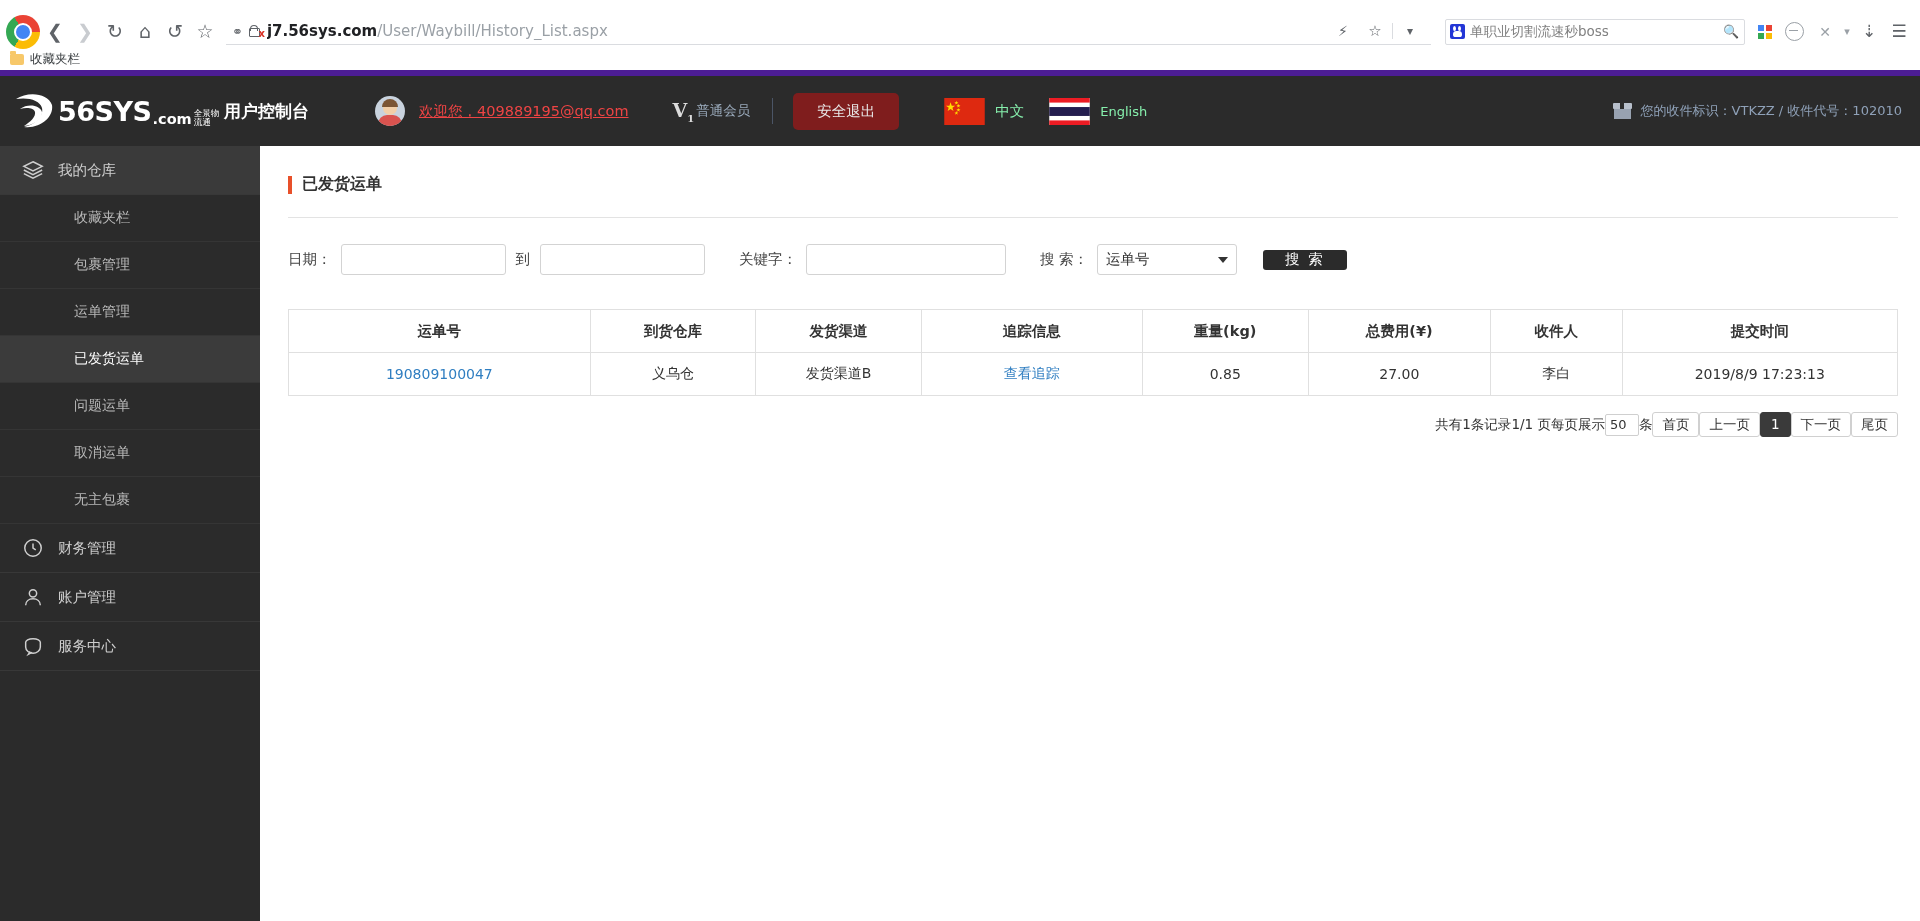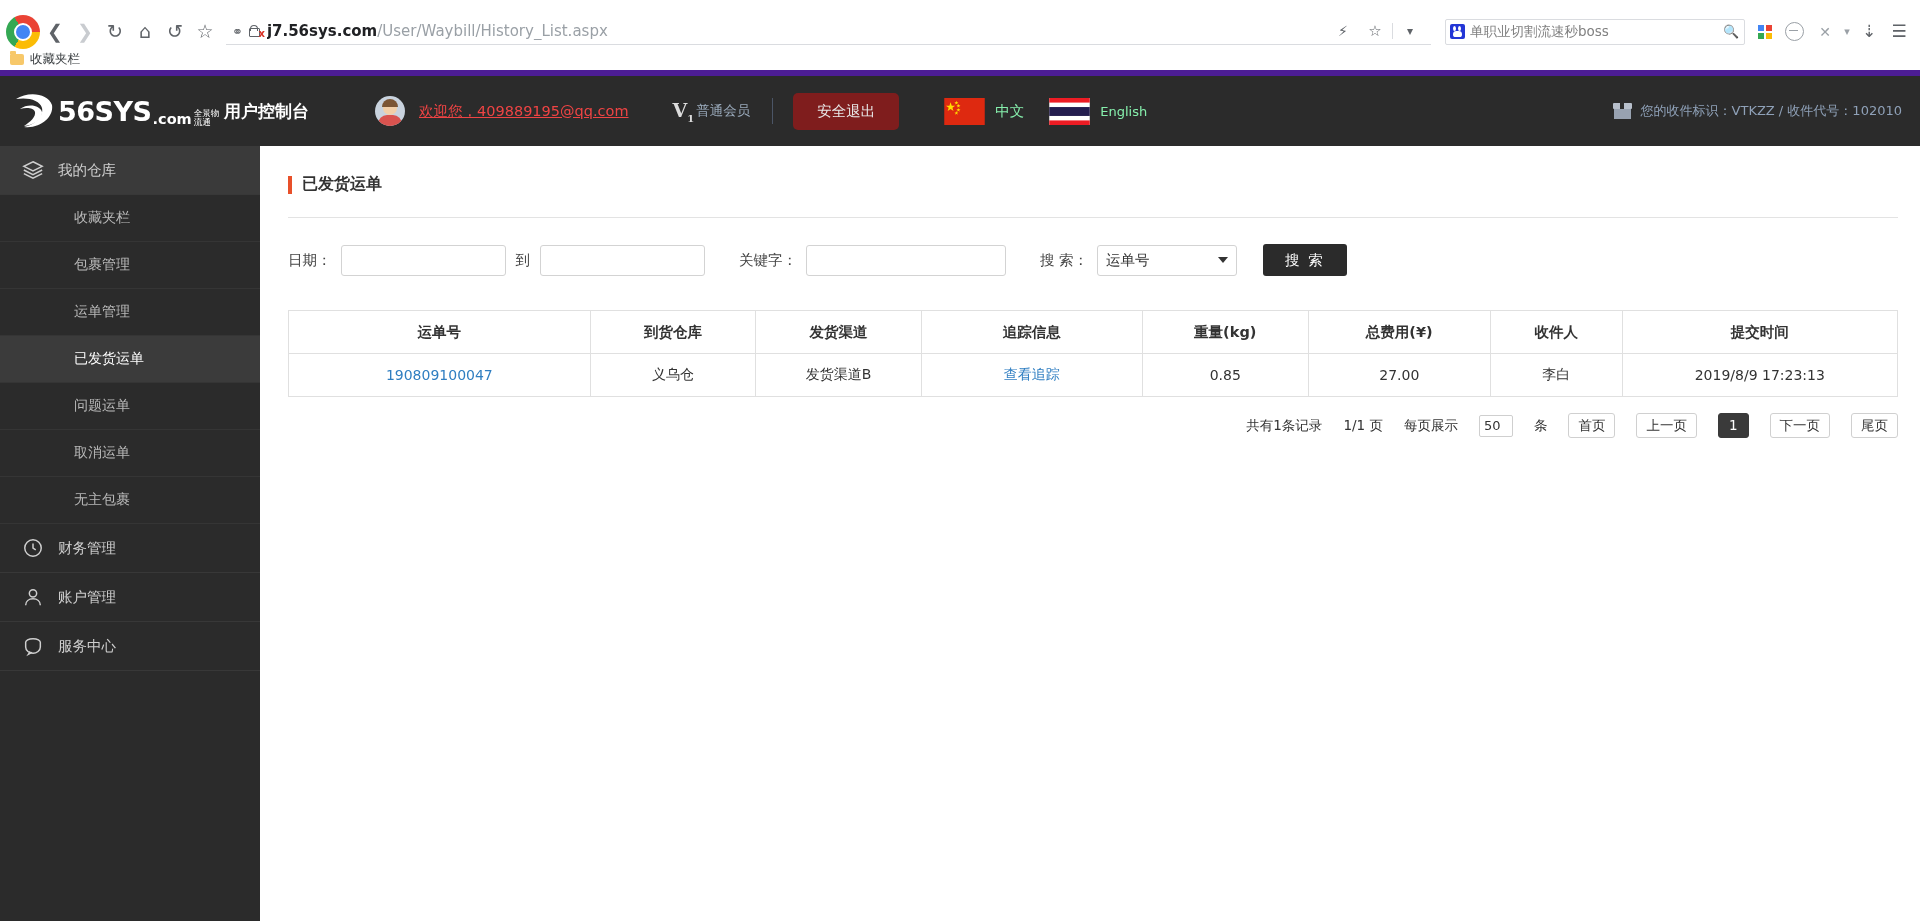--- a/index.html
+++ b/index.html
@@ -141,37 +141,37 @@
   .f-mid{margin:0 10px;color:#444;}
   .f-gap{width:34px;}
   .f-select{
     width:140px;height:31px;border:1px solid #d3d3d3;border-radius:3px;background:#fff;
     box-sizing:border-box;display:flex;align-items:center;padding:0 8px;font-size:14.5px;color:#333;
     position:relative;cursor:pointer;
   }
   .caret{margin-left:auto;width:0;height:0;border-left:5px solid transparent;border-right:5px solid transparent;border-top:6px solid #333;}
   .search-btn{
     margin-left:26px;background:#2b2b2b;color:#fff;border:none;border-radius:3px;
-    height:32px;padding:0 22px;font-size:14.5px;letter-spacing:2px;cursor:pointer;
+    height:20px;padding:0 22px;font-size:14.5px;letter-spacing:2px;cursor:pointer;
     font-family:"DejaVu Sans","Liberation Sans",sans-serif;
   }
 
   .table-wrap{margin:34px 22px 0 28px;}
   table.grid{width:100%;border-collapse:collapse;table-layout:fixed;}
   table.grid th{
     background:#fff;border:1px solid #e0e0e0;height:40px;
     font-size:14.5px;color:#333;font-weight:700;text-align:center;
   }
   table.grid td{
     border:1px solid #e0e0e0;height:40px;text-align:center;
     font-size:14px;color:#333;
   }
   td.link a,.link-txt{color:#2f7ec1;text-decoration:none;cursor:pointer;}
 
-  .pager{display:flex;align-items:center;justify-content:flex-end;margin:16px 22px 0 0;font-size:13.5px;color:#333;gap:21px;}
+  .pager{display:flex;align-items:center;justify-content:flex-end;margin:16px 22px 0 0;font-size:13.5px;color:#333;gap:0;}
   .pager .txt{color:#333;}
   .pg-input{
     width:34px;height:22px;border:1px solid #cfcfcf;border-radius:2px;box-sizing:border-box;
     text-align:left;padding:0 4px;font-size:13px;color:#333;outline:none;
     font-family:"DejaVu Sans","Liberation Sans",sans-serif;
   }
   .pg-btn{
     border:1px solid #d0d0d0;border-radius:3px;background:#fff;color:#333;
     padding:3px 9px;font-size:13.5px;cursor:pointer;line-height:17px;
     font-family:"DejaVu Sans","Liberation Sans",sans-serif;

